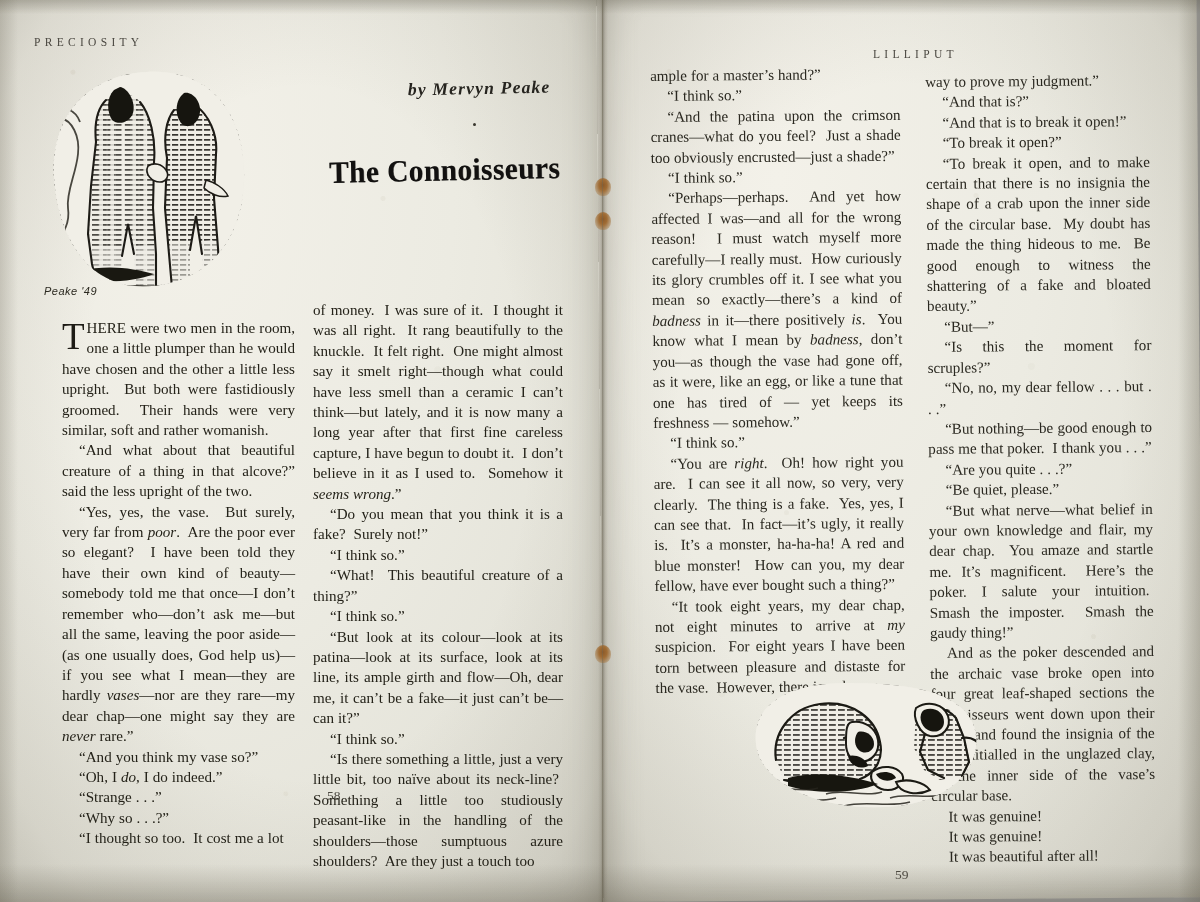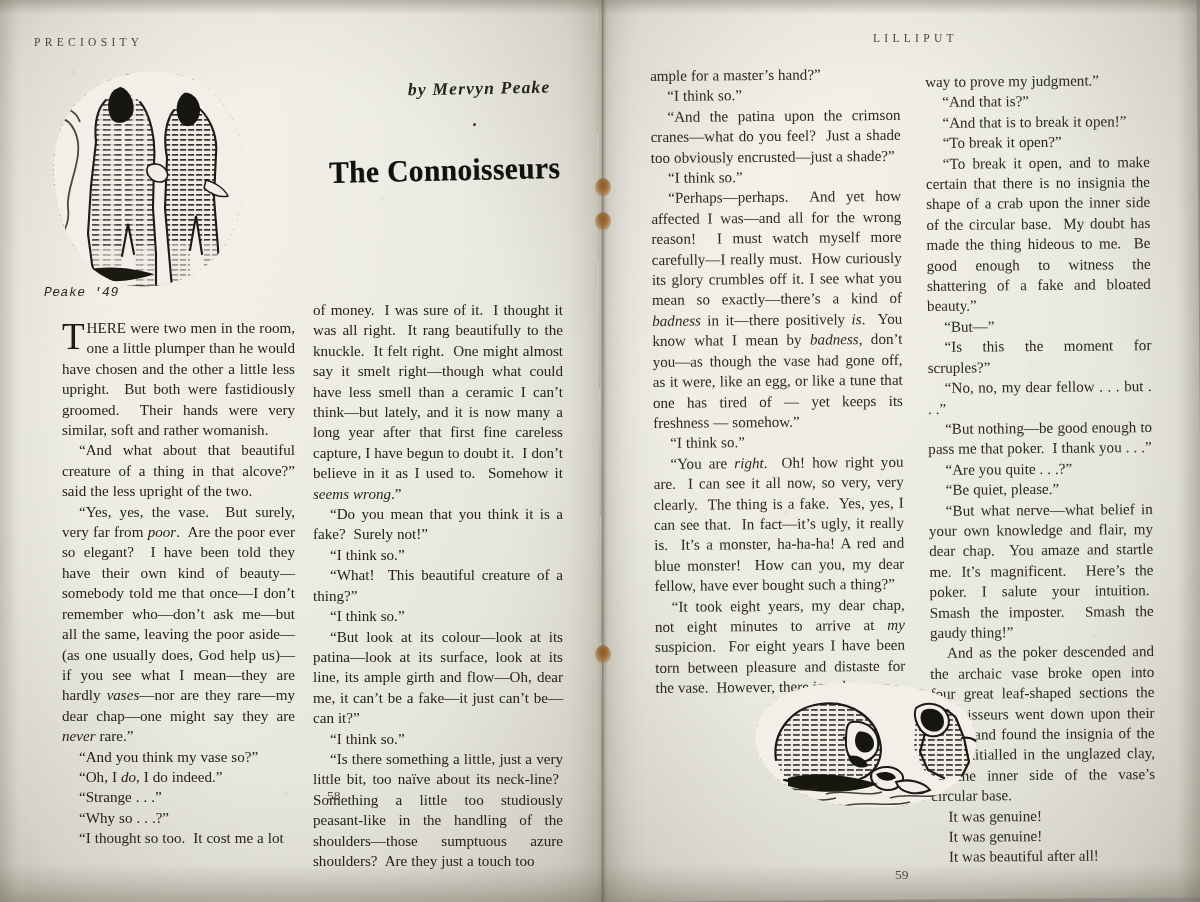--- a/index.html
+++ b/index.html
@@ -62,21 +62,21 @@
     background:radial-gradient(ellipse at 50% 40%, #8b5a2a 0%, #a06c34 35%, rgba(164,116,62,.55) 65%, rgba(170,130,80,0) 100%);
     filter:blur(.4px);
   }
   
   .runhead{
     position:absolute;font-size:11.5px;letter-spacing:4.3px;
     color:#4a4740;font-family:"Liberation Serif",serif;
     white-space:nowrap;
   }
   #runhead-left{left:34px;top:36px;}
-  #runhead-right{left:873px;top:32px;}
+  #runhead-right{left:873px;top:48px;}
   
   #byline{
     position:absolute;left:408px;top:78px;
     font-style:italic;font-weight:700;font-size:17.5px;letter-spacing:1.2px;
     color:#26241f;white-space:nowrap;
     transform:rotate(-1.1deg);
   }
   #byline-dot{
     position:absolute;left:473px;top:123px;width:3px;height:3px;
     background:#3a372f;border-radius:50%;
@@ -120,22 +120,22 @@
   }
   #folio-left{left:299px;top:788px;margin-left:28px;}
   #folio-right{left:895px;top:827px;margin-top:40px;}
   
   .illus{position:absolute;}
   #illus-top{left:36px;top:58px;width:228px;height:245px;}
   #illus-bottom{left:748px;top:678px;width:238px;height:138px;}
   .illus svg{display:block;width:100%;height:100%;}
   #sig{
     position:absolute;left:44px;top:285px;
-    font-family:Liberation Mono, monospace;font-style:italic;
-    font-size:13px;color:#2b2920;letter-spacing:.5px;
+    font-family:Liberation Sans, sans-serif;font-style:italic;
+    font-size:11px;color:#2b2920;letter-spacing:.5px;
   }
   
   #edge-top{position:absolute;left:0;top:0;width:1200px;height:14px;
     background:linear-gradient(180deg, rgba(90,86,70,.30), rgba(90,86,70,0));}
   #edge-bottom{position:absolute;left:0;bottom:0;width:1200px;height:38px;
     background:linear-gradient(0deg, rgba(95,90,74,.34), rgba(95,90,74,0));}
   #edge-right{position:absolute;right:0;top:0;width:22px;height:902px;
     background:linear-gradient(270deg, rgba(95,90,74,.30), rgba(95,90,74,0));}
   #edge-left{position:absolute;left:0;top:0;width:18px;height:902px;
     background:linear-gradient(90deg, rgba(95,90,74,.22), rgba(95,90,74,0));}

